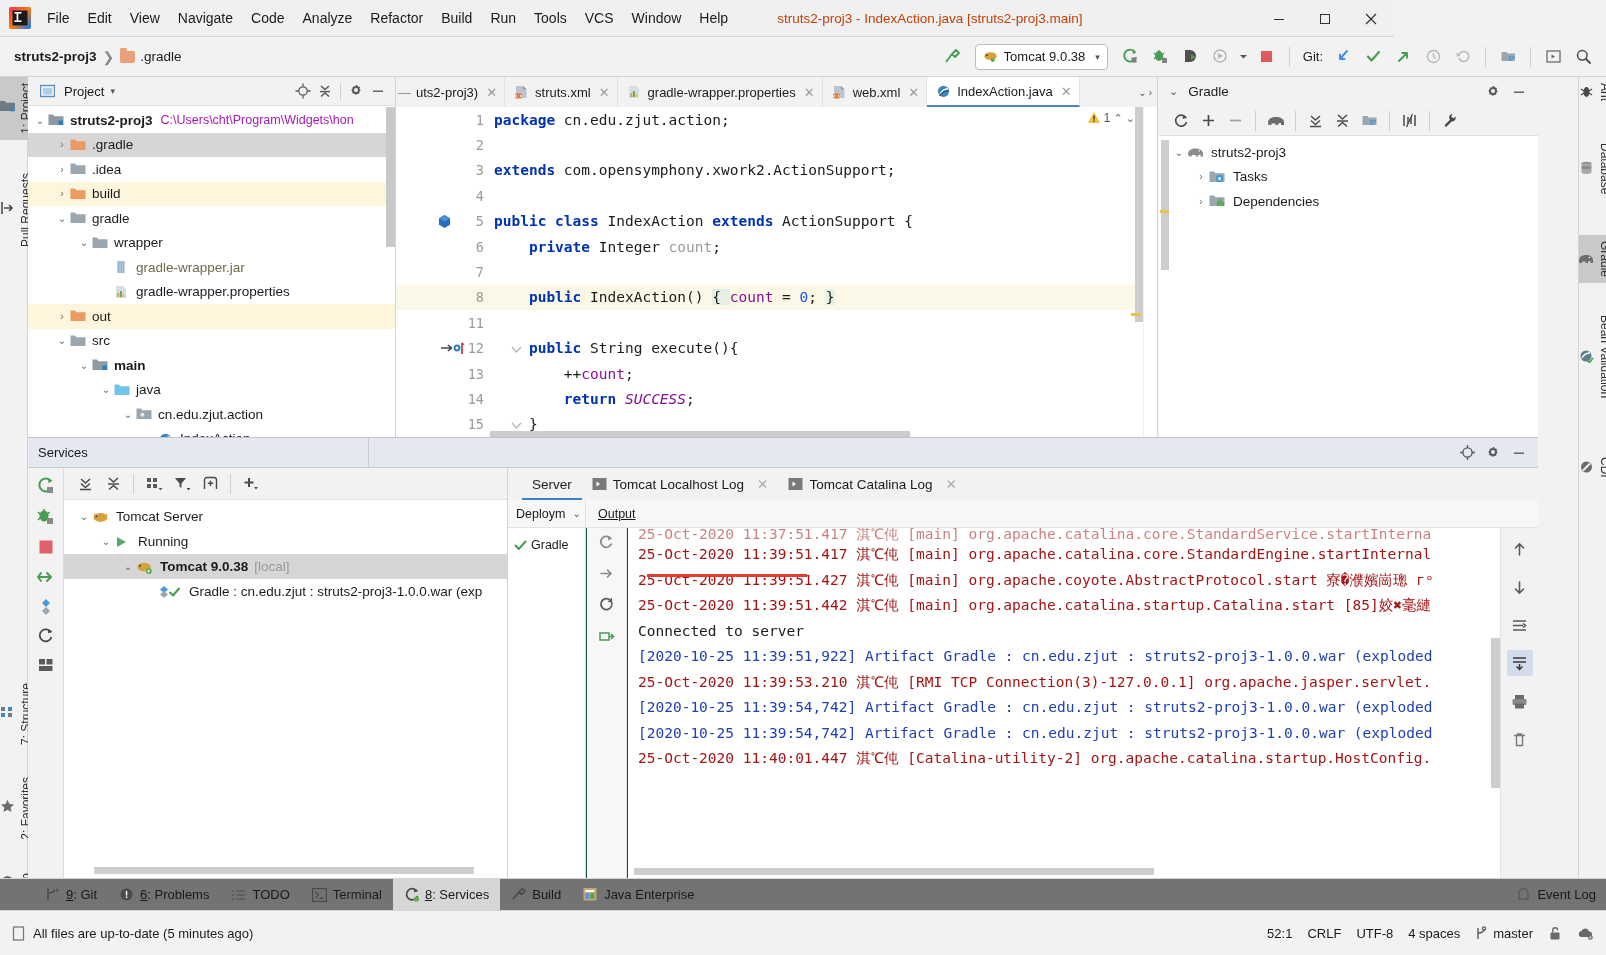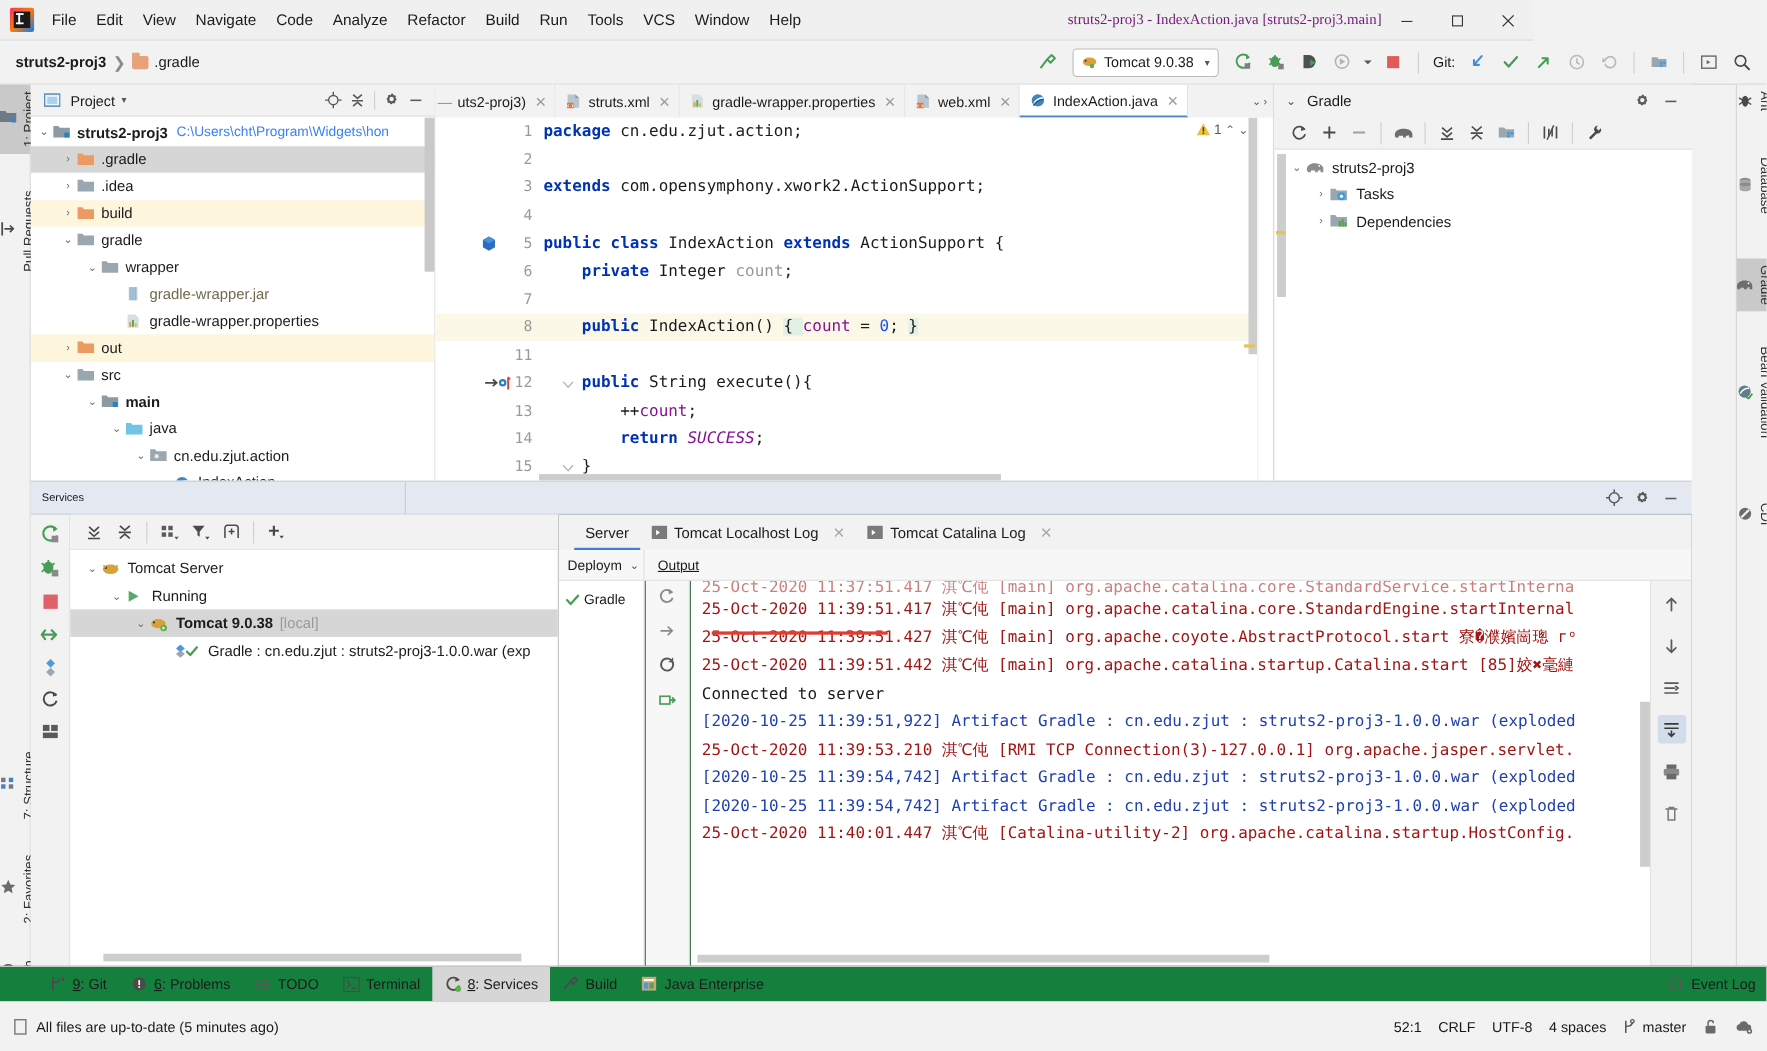--- a/index.html
+++ b/index.html
@@ -21,22 +21,22 @@
     background:#f0f0f0; border-bottom:1px solid #d6d6d6;
     display:flex; align-items:center;
   }
   .ij-logo { width:24px; height:24px; margin-left:8px; margin-right:6px; position:relative; flex:0 0 auto;}
   .menu { display:flex; align-items:center; height:100%; }
   .menu-item {
     padding:0 9px; height:100%; display:flex; align-items:center;
     font-size:14px; color:#1b1b1b; cursor:default; white-space:nowrap;
   }
   .win-title {
-    flex:1; text-align:right; font-size:13.5px; color:#701a75;
-    padding-left:40px; white-space:nowrap; overflow:hidden;font-family:Liberation Serif, serif;
+    flex:1; text-align:left; font-size:13.5px; color:#c2410c;
+    padding-left:40px; white-space:nowrap; overflow:hidden;
   }
   .win-buttons { display:flex; height:100%; }
   .win-btn { width:46px; height:37px; display:flex; align-items:center; justify-content:center; }
 
   
   .navbar {
     position:absolute; left:0; top:37px; width:1606px; height:40px;
     background:#f2f2f2; border-bottom:1px solid #d4d4d4;
     display:flex; align-items:center;
   }
@@ -97,21 +97,21 @@
   .panel-head .hd-ico { width:22px; height:22px; display:flex; align-items:center; justify-content:center; }
   .panel-head .spacer { flex:1; }
   .tree { font-size:13.5px; padding-top:2px; position:relative; height:331px; overflow:hidden;}
   .trow { height:24.5px; display:flex; align-items:center; white-space:nowrap; padding-left:4px; }
   .trow.sel { background:#d6d6d6; }
   .trow.hl  { background:#fdf6dd; }
   .arrow { width:16px; text-align:center; color:#6e6e6e; font-size:10px; flex:0 0 16px; }
   .tico { width:17px; height:14px; margin-right:5px; flex:0 0 auto; position:relative; }
   .tlabel { color:#1b1b1b; }
   .tlabel.bold { font-weight:bold; }
-  .tpath { color:#3b82f6; margin-left:8px; font-size:12.5px; }
+  .tpath { color:#a21caf; margin-left:8px; font-size:12.5px; }
   .tlabel.olive { color:#6e6a4a; }
   .proj-scroll {
     position:absolute; right:0; top:30px; width:9px; height:140px; background:#c9c9c9; border-radius:0;
   }
 
   
   .editor-area {
     position:absolute; left:396px; top:77px; width:762px; height:360px; background:#fff;
     border-right:1px solid #d4d4d4;
   }
@@ -173,21 +173,21 @@
 
   
   .services {
     position:absolute; left:28px; top:437px; width:1510px; height:441px;
     background:#fff; border-top:1px solid #c4c4c4;
   }
   .svc-head {
     height:30px; background:#e4e8f0; display:flex; align-items:center;
     border-bottom:1px solid #c8cdd7;
   }
-  .svc-head .ttl { font-size:10px; padding-left:10px; width:340px;}
+  .svc-head .ttl { font-size:13px; padding-left:10px; width:340px;}
   .svc-head .div { width:1px; height:30px; background:#c8cdd7; }
   .svc-head .fill { flex:1; }
   .svc-head .hd-ico { width:26px; height:26px; display:flex; align-items:center; justify-content:center;}
 
   .svc-body { display:flex; height:410px; }
   .svc-actions {
     width:36px; background:#f2f2f2; border-right:1px solid #dcdcdc;
     display:flex; flex-direction:column; align-items:center; padding-top:8px; gap:11px;
   }
   .svc-left { width:444px; background:#fff; border-right:1px solid #d4d4d4; position:relative;}
@@ -235,21 +235,21 @@
     position:absolute; right:0; top:60px; width:38px; bottom:0; background:#f2f2f2;
     display:flex; flex-direction:column; align-items:center; padding-top:8px; gap:12px;
     border-left:1px solid #e3e3e3;
   }
   .ct-ico { width:26px; height:26px; display:flex; align-items:center; justify-content:center; border-radius:3px;}
   .ct-ico.sel { background:#d3dcea; }
 
   
   .bottom-tabs {
     position:absolute; left:0; top:878px; width:1606px; height:32px;
-    background:#15803d; border-top:1px solid #d4d4d4; display:flex; align-items:center; padding-left:34px;text-align:right;
+    background:#737373; border-top:1px solid #d4d4d4; display:flex; align-items:center; padding-left:34px;text-align:right;
   }
   .btab { display:flex; align-items:center; gap:5px; padding:0 11px; height:32px; font-size:13px; }
   .btab.sel { background:#d6d6d6; }
   .btab u { text-decoration:underline; }
   .bt-right { margin-left:auto; display:flex; align-items:center; padding-right:10px; gap:6px; font-size:13px;}
   .statusbar {
     position:absolute; left:0; top:910px; width:1606px; height:45px; background:#f2f2f2;
     border-top:1px solid #d4d4d4; display:flex; align-items:center; padding:0 12px; font-size:13px;
   }
   .sb-right { margin-left:auto; display:flex; align-items:center; gap:15px; }

